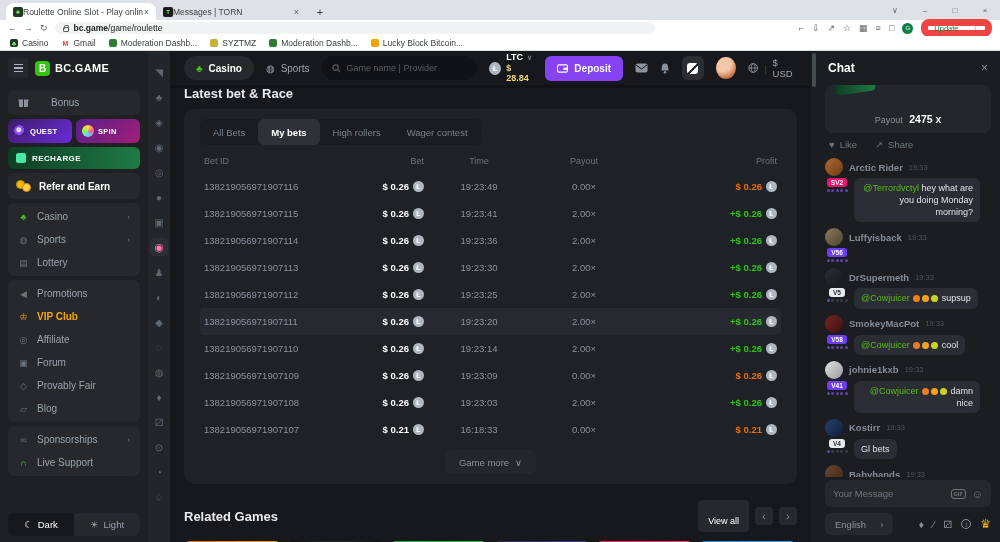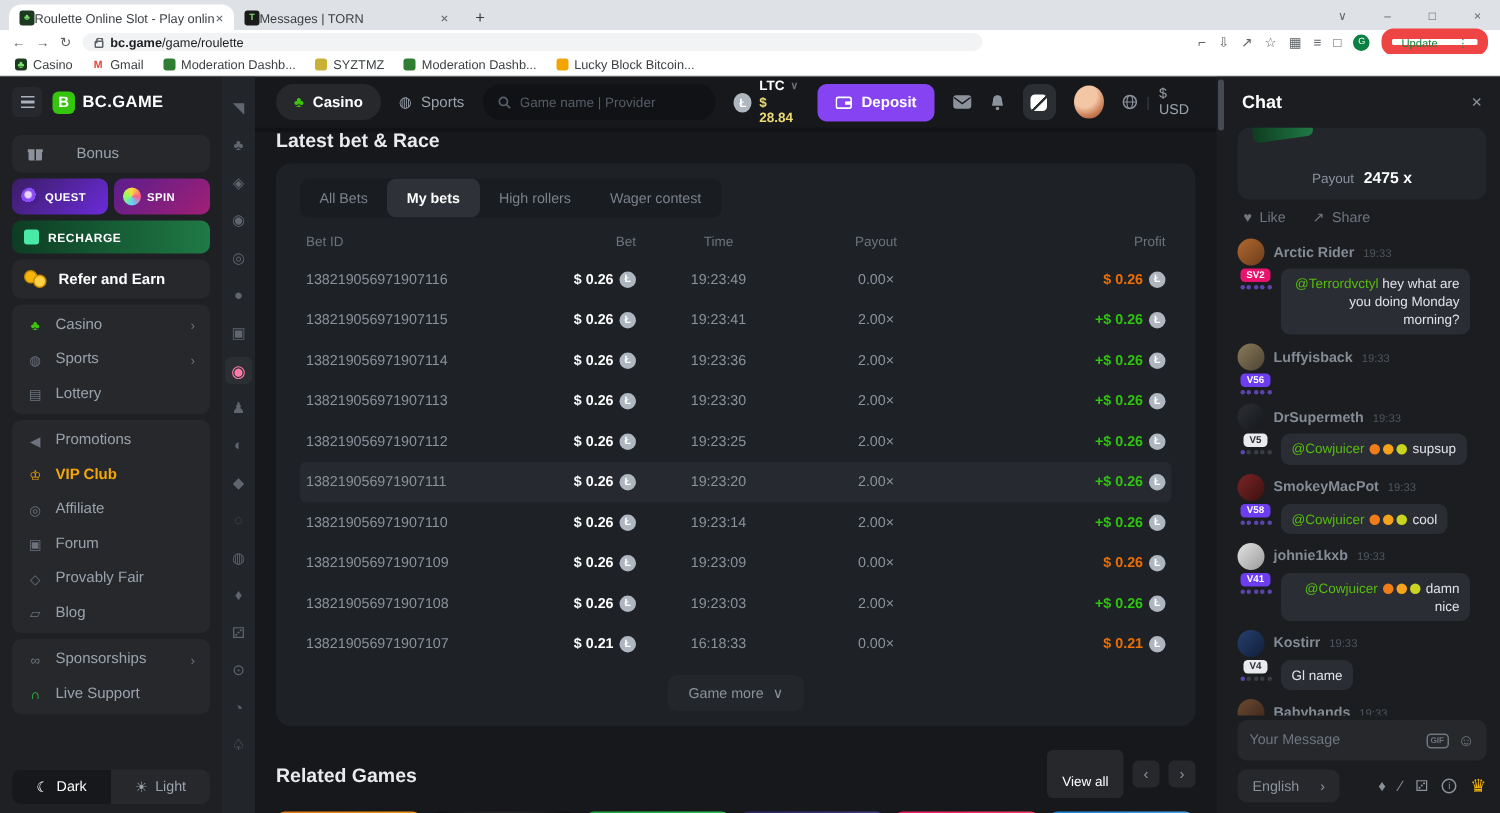--- a/index.html
+++ b/index.html
@@ -790,21 +790,21 @@
                 <span class="badge-col">
                   <span class="badge light">V4</span>
                   <span class="dots">
                     <i class="dot"></i>
                     <i class="dot off"></i>
                     <i class="dot off"></i>
                     <i class="dot off"></i>
                     <i class="dot off"></i>
                   </span>
                 </span>
-                <span class="bubble">Gl name</span>
+                <span class="bubble">Gl bets</span>
               </div>
             </div>
             <div class="msg">
               <div class="msg-head">
                 <span class="m-avatar" style="background: linear-gradient(135deg, rgb(107, 74, 51), rgb(58, 36, 24));"></span>
                 <span class="uname">Babyhands</span>
                 <span class="mtime">19:33</span>
               </div>
             </div>
           </div>

